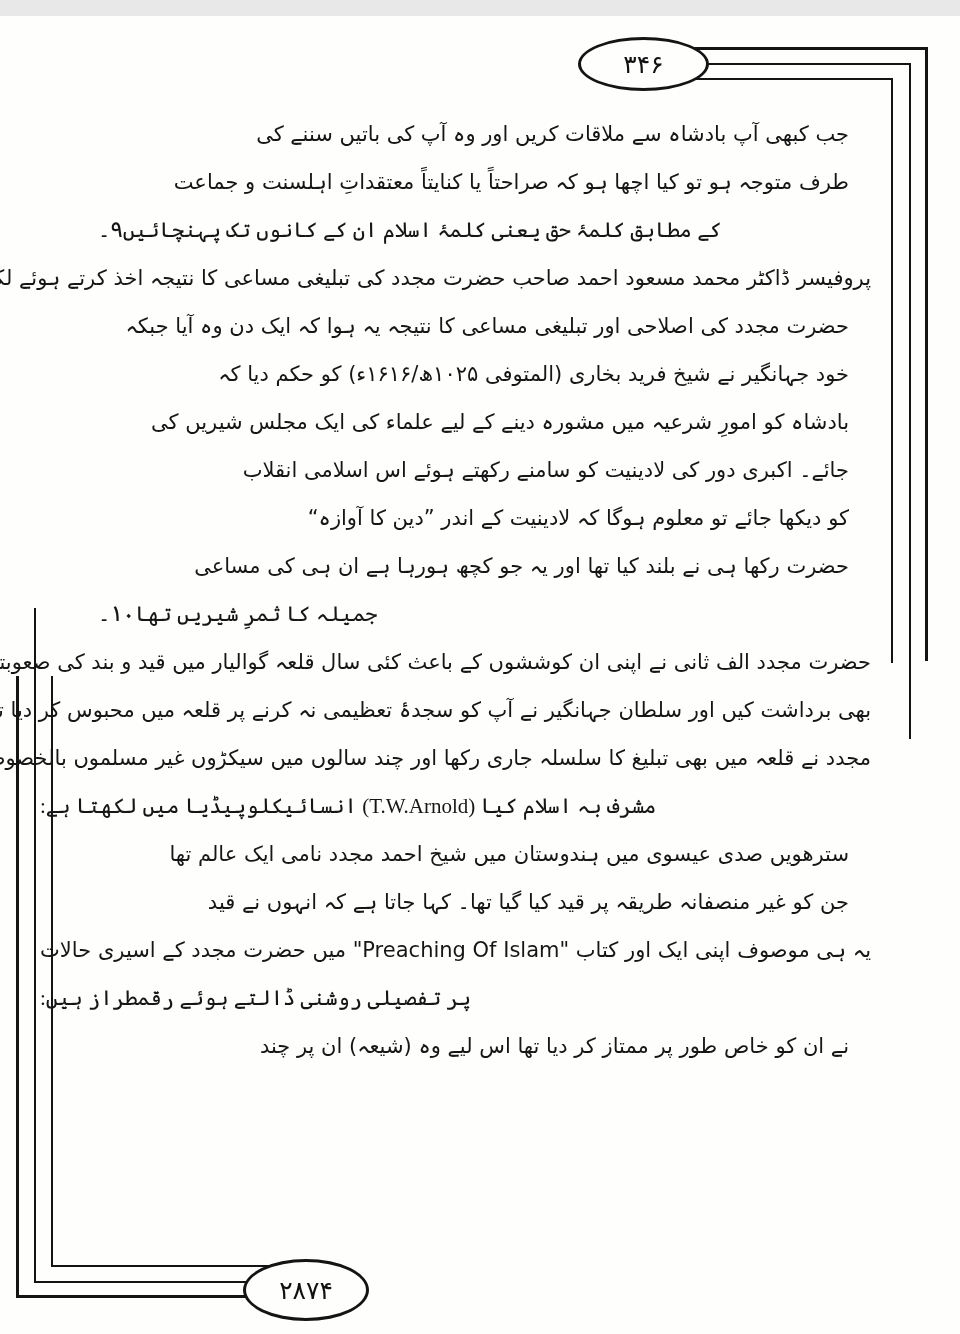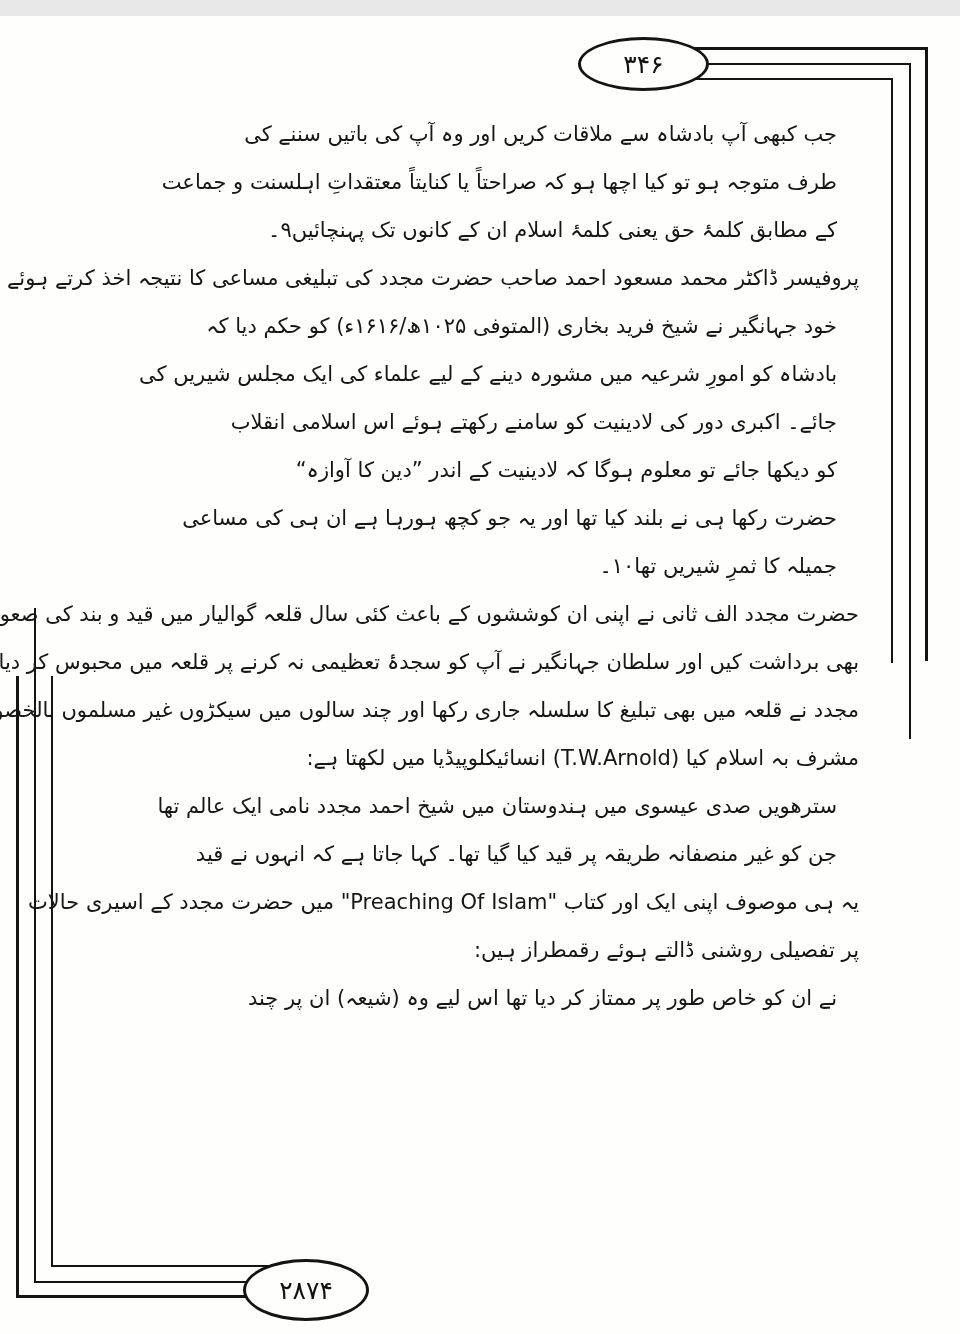--- a/index.html
+++ b/index.html
@@ -19,33 +19,33 @@
     position:absolute;
     border:3px solid #141414;
     border-radius:50%;
     background:#fefefd;
     display:flex;align-items:center;justify-content:center;
     z-index:5;
   }
   .oval span{font-size:25px;letter-spacing:2px;color:#111;}
   
   .text-col{
-    position:absolute;top:94px;left:0;right:16px;
+    position:absolute;top:94px;left:0;right:4px;
     direction:rtl;
   }
   .line{
     height:48px;line-height:48px;
     font-size:21px;
     white-space:nowrap;
     overflow:hidden;
     text-align:right;
   }
   .body-block .line{padding-right:85px;padding-left:40px;}
   .quote-block .line{padding-right:107px;padding-left:98px;}
-  .line.center{text-align:right;}
+  .line.center{text-align:left;font-family:Liberation Serif, serif;}
 </style>
 </head>
 <body>
 
 <div class="page">
 
   <div class="bline" style="top:31px;left:640px;width:288px;height:3px;"></div>
   <div class="bline" style="top:47px;left:640px;width:271px;height:2px;"></div>
   <div class="bline" style="top:62px;left:640px;width:253px;height:2px;"></div>
   <div class="bline" style="top:31px;left:925px;width:3px;height:614px;"></div>
@@ -72,20 +72,21 @@
       <div class="line">جب کبھی آپ بادشاہ سے ملاقات کریں اور وہ آپ کی باتیں سننے کی</div>
       <div class="line">طرف متوجہ ہو تو کیا اچھا ہو کہ صراحتاً یا کنایتاً معتقداتِ اہلسنت و جماعت</div>
       <div class="line center">کے مطابق کلمۂ حق یعنی کلمۂ اسلام ان کے کانوں تک پہنچائیں۹۔</div>
     </div>
 
     <div class="body-block">
       <div class="line">پروفیسر ڈاکٹر محمد مسعود احمد صاحب حضرت مجدد کی تبلیغی مساعی کا نتیجہ اخذ کرتے ہوئے لکھتے ہیں:</div>
     </div>
 
     <div class="quote-block">
+      <div class="line">حضرت مجدد کی اصلاحی اور تبلیغی مساعی کا نتیجہ یہ ہوا کہ ایک دن وہ آیا جبکہ</div>
       <div class="line">خود جہانگیر نے شیخ فرید بخاری (المتوفی ۱۰۲۵ھ/۱۶۱۶ء) کو حکم دیا کہ</div>
       <div class="line">بادشاہ کو امورِ شرعیہ میں مشورہ دینے کے لیے علماء کی ایک مجلس شیریں کی</div>
       <div class="line">جائے۔ اکبری دور کی لادینیت کو سامنے رکھتے ہوئے اس اسلامی انقلاب</div>
       <div class="line">کو دیکھا جائے تو معلوم ہوگا کہ لادینیت کے اندر ”دین کا آوازہ“</div>
       <div class="line">حضرت رکھا ہی نے بلند کیا تھا اور یہ جو کچھ ہورہا ہے ان ہی کی مساعی</div>
       <div class="line center">جمیلہ کا ثمرِ شیریں تھا۱۰۔</div>
     </div>
 
     <div class="body-block">
       <div class="line">حضرت مجدد الف ثانی نے اپنی ان کوششوں کے باعث کئی سال قلعہ گوالیار میں قید و بند کی صعوبتیں</div>

